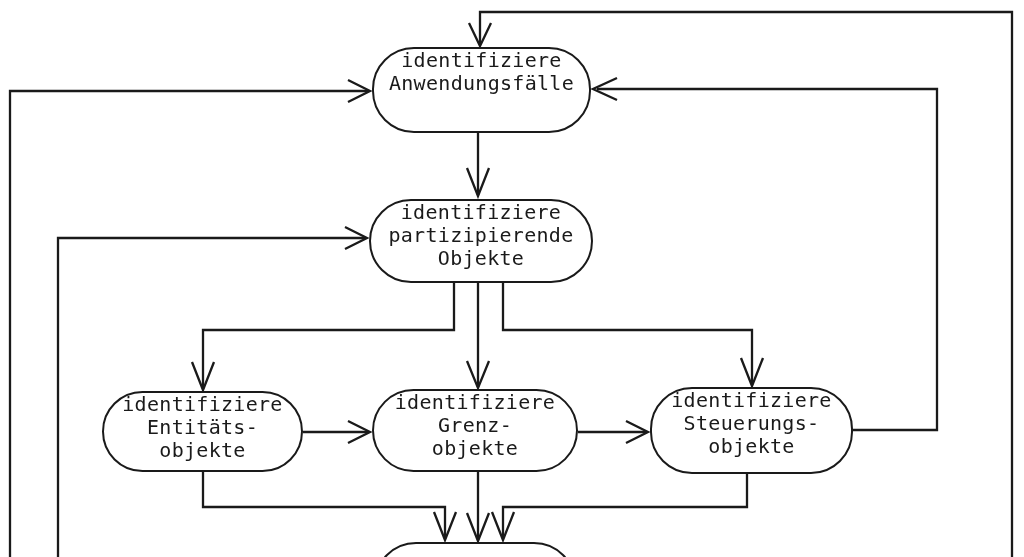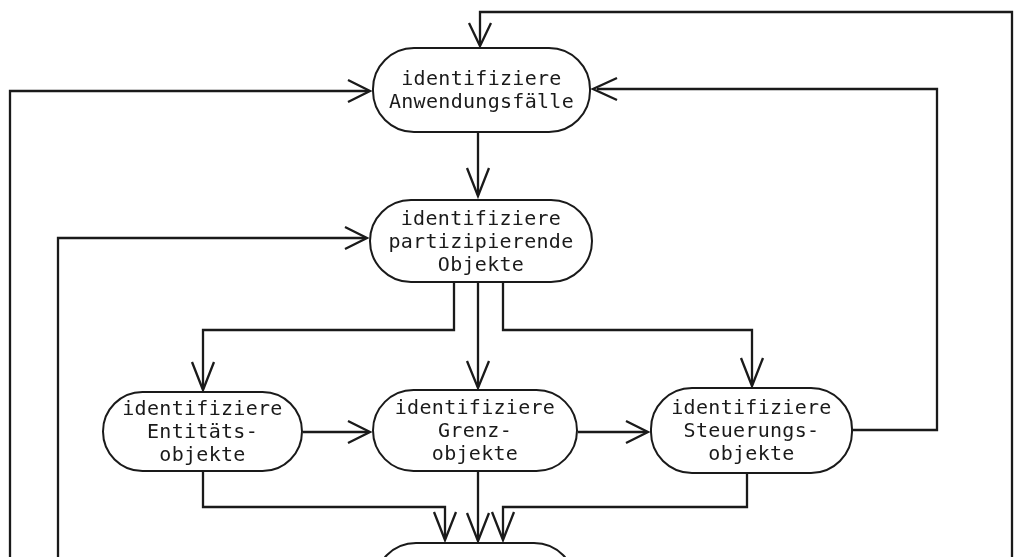--- a/index.html
+++ b/index.html
@@ -22,21 +22,20 @@
     stroke-width: 2.3;
     stroke-linejoin: miter;
   }
   .node {
     position: absolute;
     box-sizing: border-box;
     border: 2.3px solid #1a1a1a;
     border-radius: 42px;
     background: #ffffff;
     display: flex;
-    align-items: center;
     justify-content: center;
   }
   .node .lbl {
     white-space: pre-line;
     text-align: center;
     font-size: 20px;
     line-height: 23px;
     letter-spacing: 0.3px;
     color: #1a1a1a;
   }

